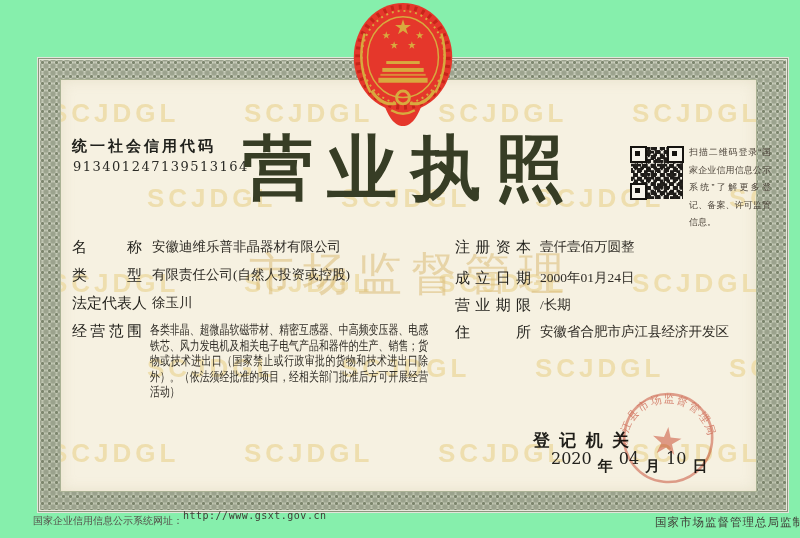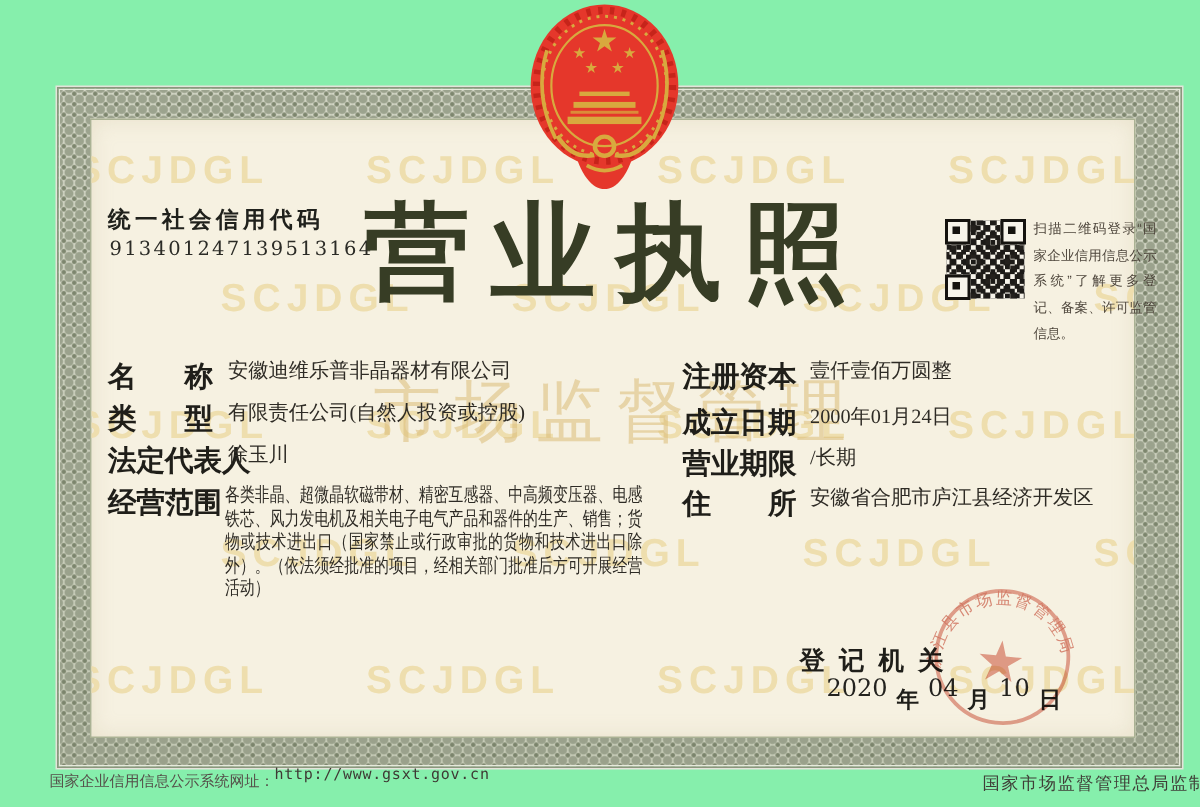--- a/index.html
+++ b/index.html
@@ -34,21 +34,21 @@
       background-image:
         repeating-conic-gradient(#1c1a17 0 25%, rgba(247,244,234,0) 0 50%),
         repeating-conic-gradient(#24211d 0 25%, #f7f4ea 0 50%);
       background-size:6.5px 6.5px, 9px 9px;background-position:0 0,2px 3px;}
   .qf{position:absolute;width:13px;height:13px;border:2.5px solid #15130f;background:#f7f4ea;}
   .qf::after{content:"";position:absolute;left:2.5px;top:2.5px;width:5px;height:5px;background:#15130f;}
   .qf.tl{left:-1px;top:-1px}.qf.tr{right:-1px;top:-1px}.qf.bl{left:-1px;bottom:-1px}
   .qr-caption{position:absolute;left:689px;top:144px;width:82px;font-size:9px;line-height:17.6px;
       color:#4e463c;text-align:justify;text-justify:inter-character;}
   
-  .flabel{display:inline-block;font-weight:700;font-size:19px;color:#1f1e19;
+  .flabel{display:inline-block;font-weight:400;font-size:15px;color:#1f1e19;
       text-align:justify;text-align-last:justify;vertical-align:top;}
   .fvalue{font-family:"Liberation Serif",serif;font-size:13.5px;color:#2e2b25;vertical-align:top;}
   .row{position:absolute;white-space:nowrap;}
   .lw{width:70px;} .rw{width:76px;}
   .row .gap-l{display:inline-block;width:10px;} .row .gap-r{display:inline-block;width:9px;}
   .scope-val{position:absolute;left:150px;top:322px;width:366px;font-family:"Liberation Serif",serif;
       font-size:13px;line-height:15.6px;color:#2e2b25;text-align:justify;text-justify:inter-character;
       transform:scaleX(.76);transform-origin:left top;white-space:normal;}
   
   .registry{position:absolute;left:533px;top:429px;width:96px;font-weight:700;font-size:17px;

